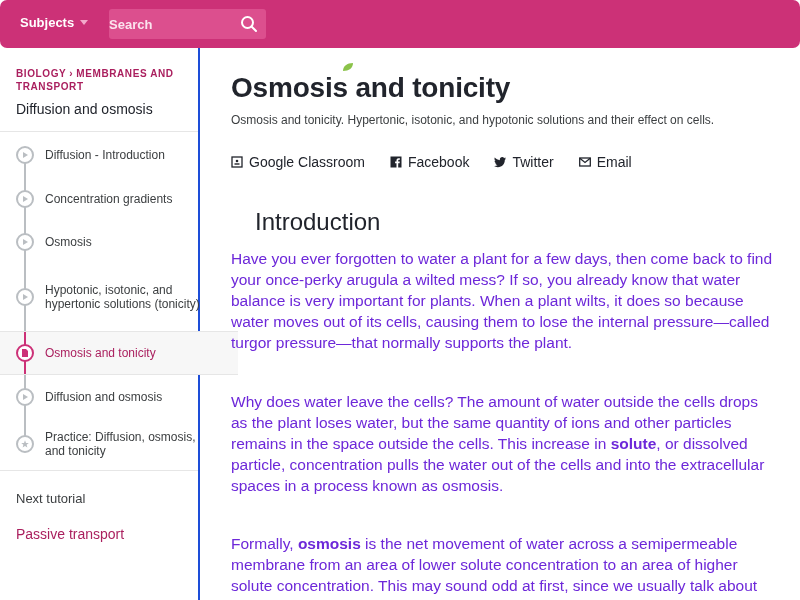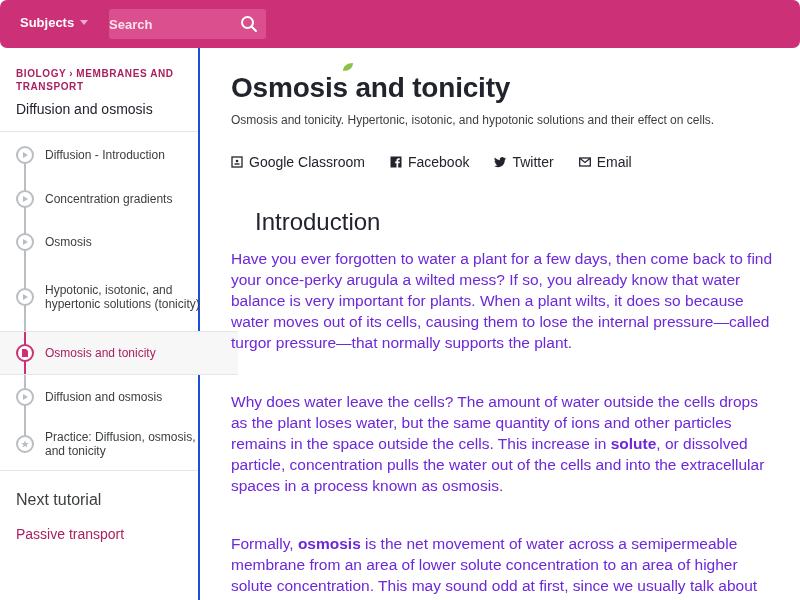--- a/index.html
+++ b/index.html
@@ -29,21 +29,21 @@
   .item { position: relative; display: flex; align-items: center; padding-left: 45px; color: #3b3e40; font-size: 12px; line-height: 14px; cursor: pointer; }
   .item .line { position: absolute; left: 24px; width: 2px; background: #babec2; top: 0; bottom: 0; }
   .item.first .line { top: 50%; }
   .item.last .line { bottom: 50%; }
   .item .dot { position: absolute; left: 16px; top: 50%; margin-top: -9px; width: 18px; height: 18px; border-radius: 50%; border: 2px solid #babec2; background: #fff; display: flex; align-items: center; justify-content: center; }
   .item .dot svg { width: 8px; height: 8px; }
   .item.active { background: #f7f7f7; color: #aa1f5e; border-top: 1px solid #e6e6e6; border-bottom: 1px solid #e6e6e6; }
   .item.active .line { background: #cc3177; }
   .item.active .dot { border-color: #cc3177; }
   .sidebar .divider-bottom { position: absolute; left: 0; top: 422px; width: 198px; height: 1px; background: #e6e6e6; }
-  .next-label { position: absolute; left: 16px; top: 443px; font-size: 16px; color: #3b3e40; }
+  .next-label { position: absolute; left: 16px; top: 443px; font-size: 13px; color: #3b3e40; }
   .next-link { position: absolute; left: 16px; top: 478px; font-size: 14px; color: #aa1f5e; cursor: pointer; }
 
   
   .main { position: absolute; left: 231px; top: 48px; width: 545px; }
   h1 { position: absolute; top: 24px; left: 0; font-size: 28px; font-weight: bold; color: #21242c; white-space: nowrap; letter-spacing: -0.2px; }
   .desc { position: absolute; top: 65px; left: 0; font-size: 12px; color: #3b3e40; white-space: nowrap; }
   .share { position: absolute; top: 106px; left: 0; display: flex; font-size: 14px; color: #21242c; }
   .share a { display: flex; align-items: center; margin-right: 25px; cursor: pointer; }
   .share a svg { width: 12px; height: 12px; margin-right: 6px; }
   h2 { position: absolute; top: 160px; left: 0; font-size: 24px; font-weight: normal; color: #21242c; margin-left: 24px; }

